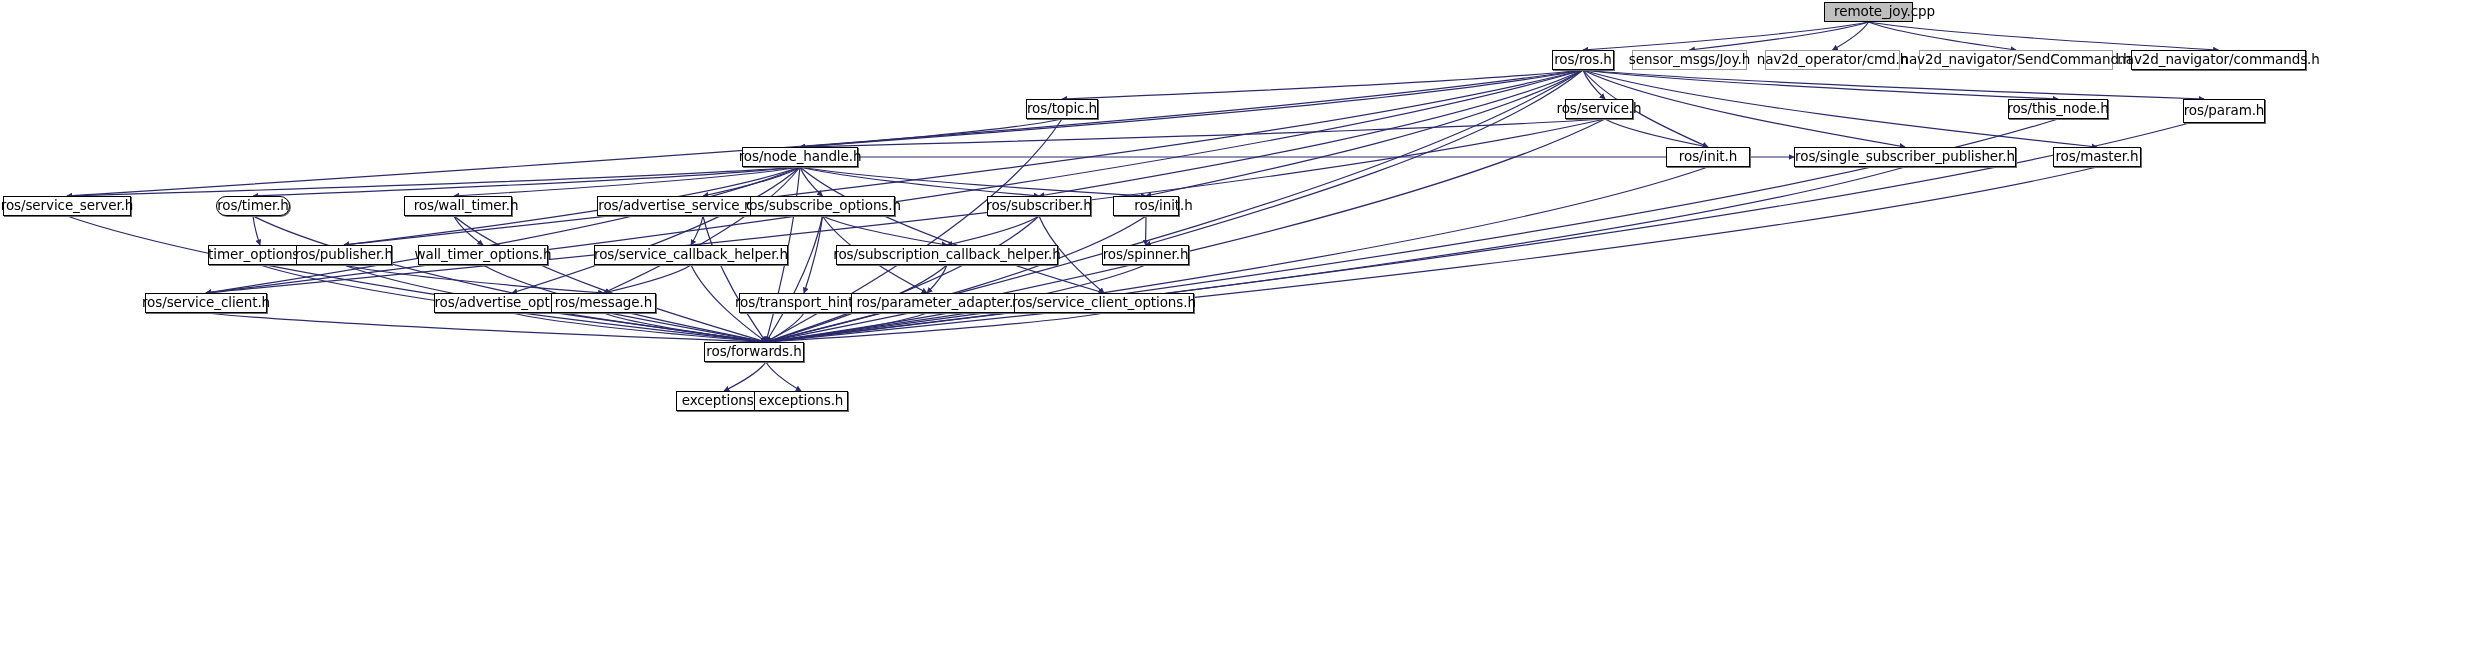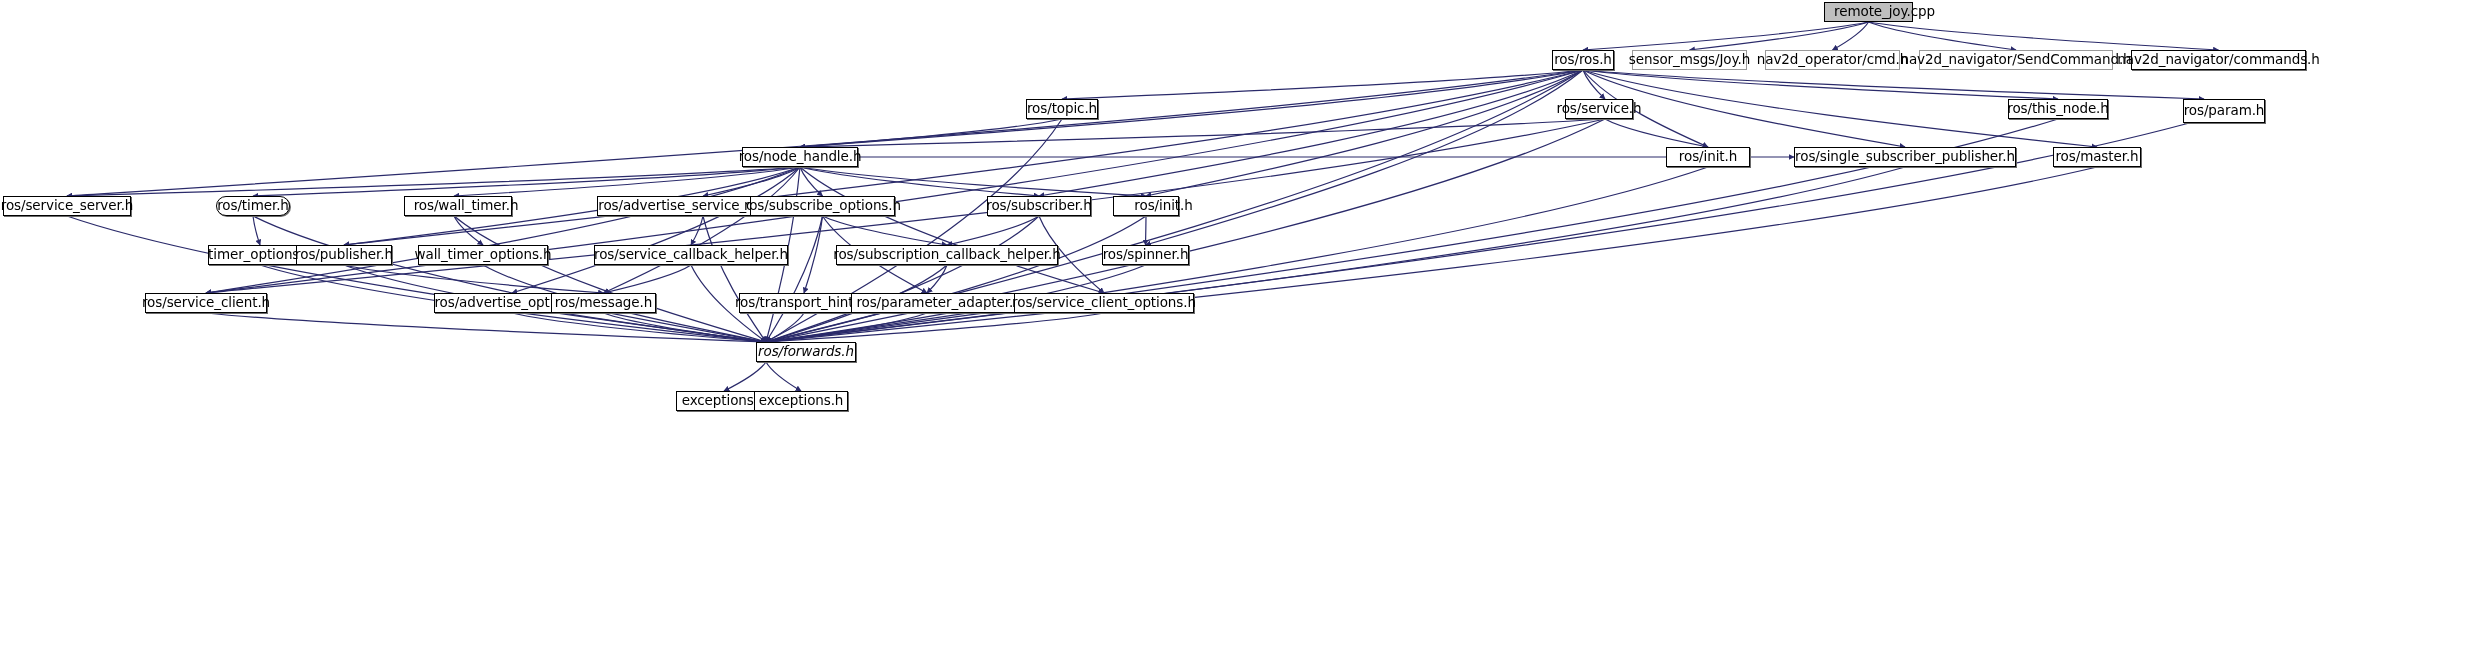--- a/index.html
+++ b/index.html
@@ -226,21 +226,21 @@
       </div>
       <div class="node thick" style="left: 739px; top: 293px; width: 130px; height: 20px;">
         <span>ros/transport_hints.h</span>
       </div>
       <div class="node thick" style="left: 851px; top: 293px; width: 176px; height: 20px;">
         <span>ros/parameter_adapter.h</span>
       </div>
       <div class="node thick" style="left: 1014px; top: 293px; width: 180px; height: 20px;">
         <span>ros/service_client_options.h</span>
       </div>
-      <div class="node thick" style="left: 756px; top: 342px; width: 100px; height: 20px; font-style: italic;">
+      <div class="node thick" style="left: 704px; top: 342px; width: 100px; height: 20px;">
         <span>ros/forwards.h</span>
       </div>
       <div class="node thick" style="left: 676px; top: 391px; width: 96px; height: 20px;">
         <span>exceptions.h</span>
       </div>
       <div class="node thick" style="left: 754px; top: 391px; width: 94px; height: 20px;">
         <span>exceptions.h</span>
       </div>
     </div>
 </div>

